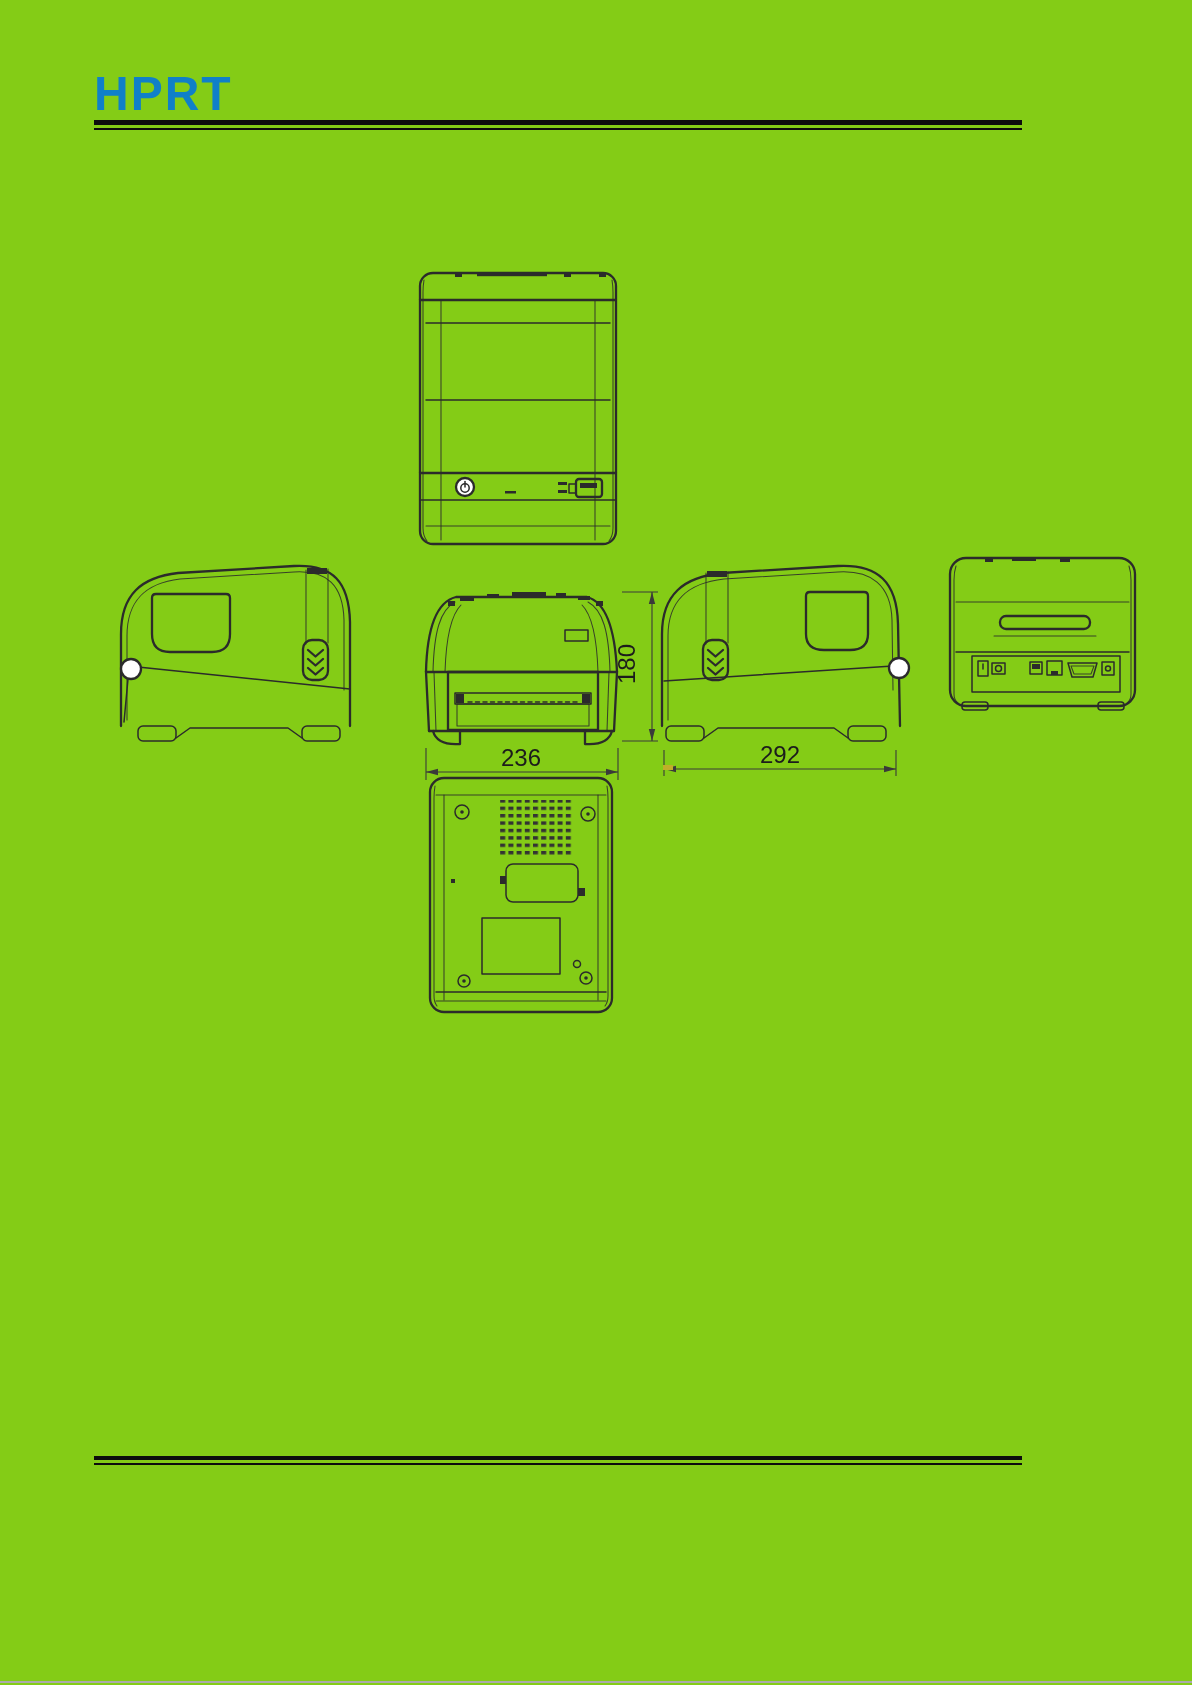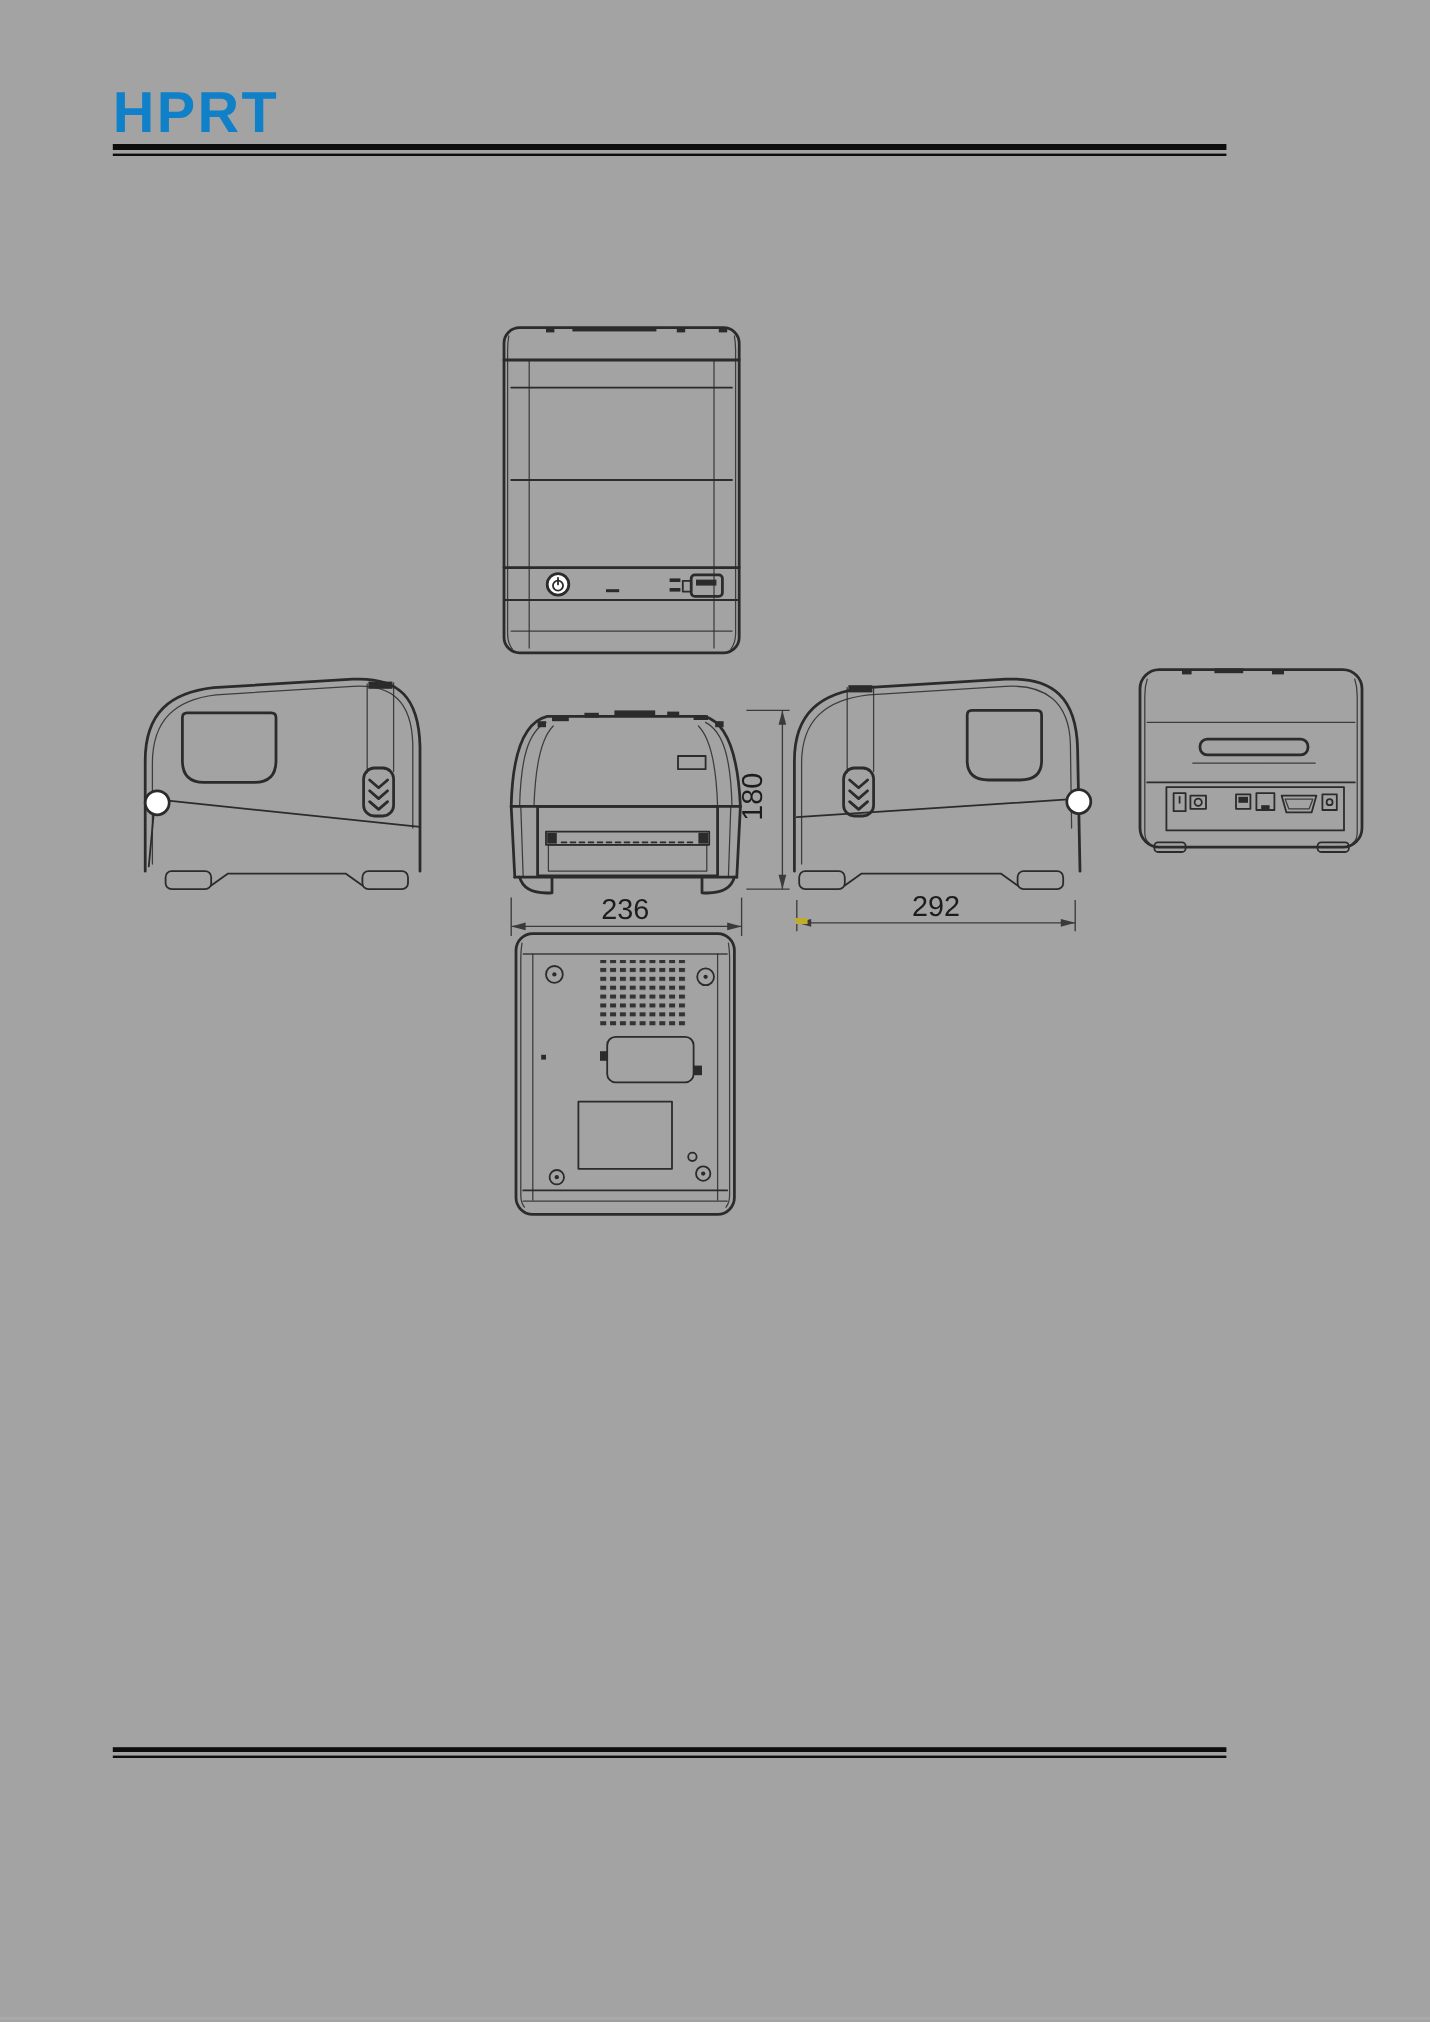--- a/index.html
+++ b/index.html
@@ -1,16 +1,16 @@
 <!DOCTYPE html>
 <html><head>
 <meta charset="utf-8">
 <style>
   html,body{margin:0;padding:0;background:#e8e8e8;}
-  .page{position:relative;width:1192px;height:1685px;background:#a3a3a3;margin:0 auto;overflow:hidden;
+  .page{position:relative;width:1192px;height:1685px;background:#84cc16;margin:0 auto;overflow:hidden;
         font-family:"Liberation Sans",sans-serif;}
   .logo-wrap{position:absolute;left:92px;top:66px;width:220px;height:56px;}
   .rule{position:absolute;background:#0d0d0d;}
   .rule-top-thick{left:94px;top:120px;width:928px;height:5px;}
   .rule-top-thin{left:94px;top:128px;width:928px;height:2px;}
   .rule-bottom-thick{left:94px;top:1456px;width:928px;height:4px;}
   .rule-bottom-thin{left:94px;top:1463px;width:928px;height:2px;}
   .page-edge{position:absolute;left:0;top:1681px;width:1192px;height:2px;background:#ababab;}
   svg.fig{position:absolute;left:0;top:0;width:1192px;height:1685px;}
   .fig *{vector-effect:non-scaling-stroke;}

